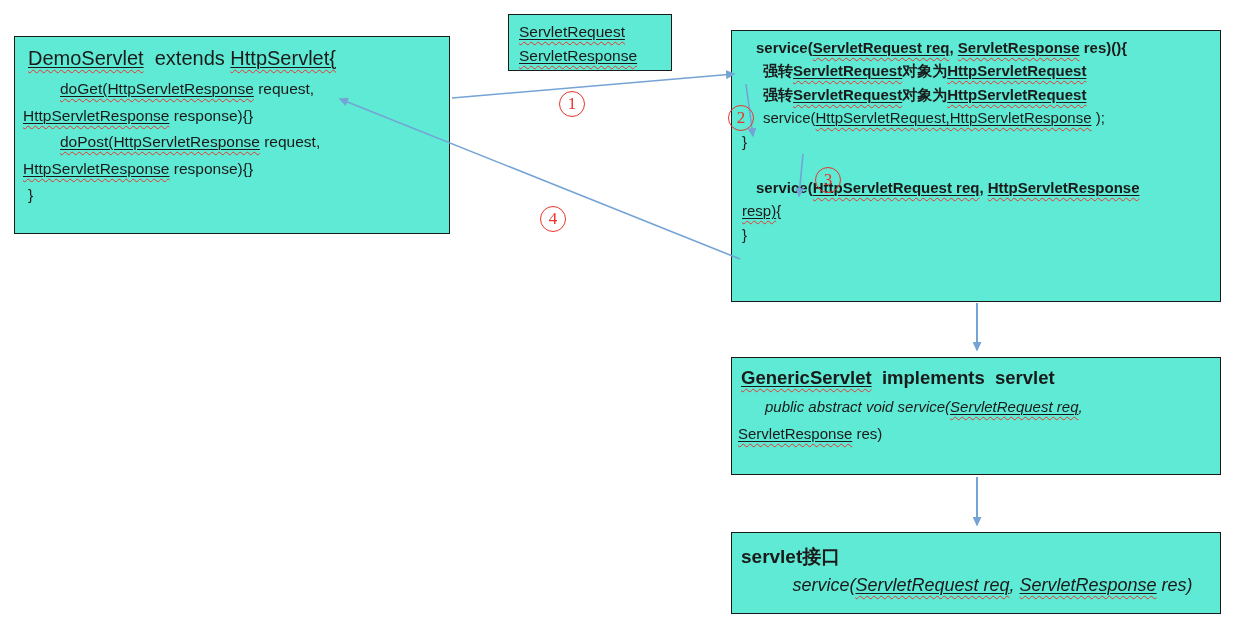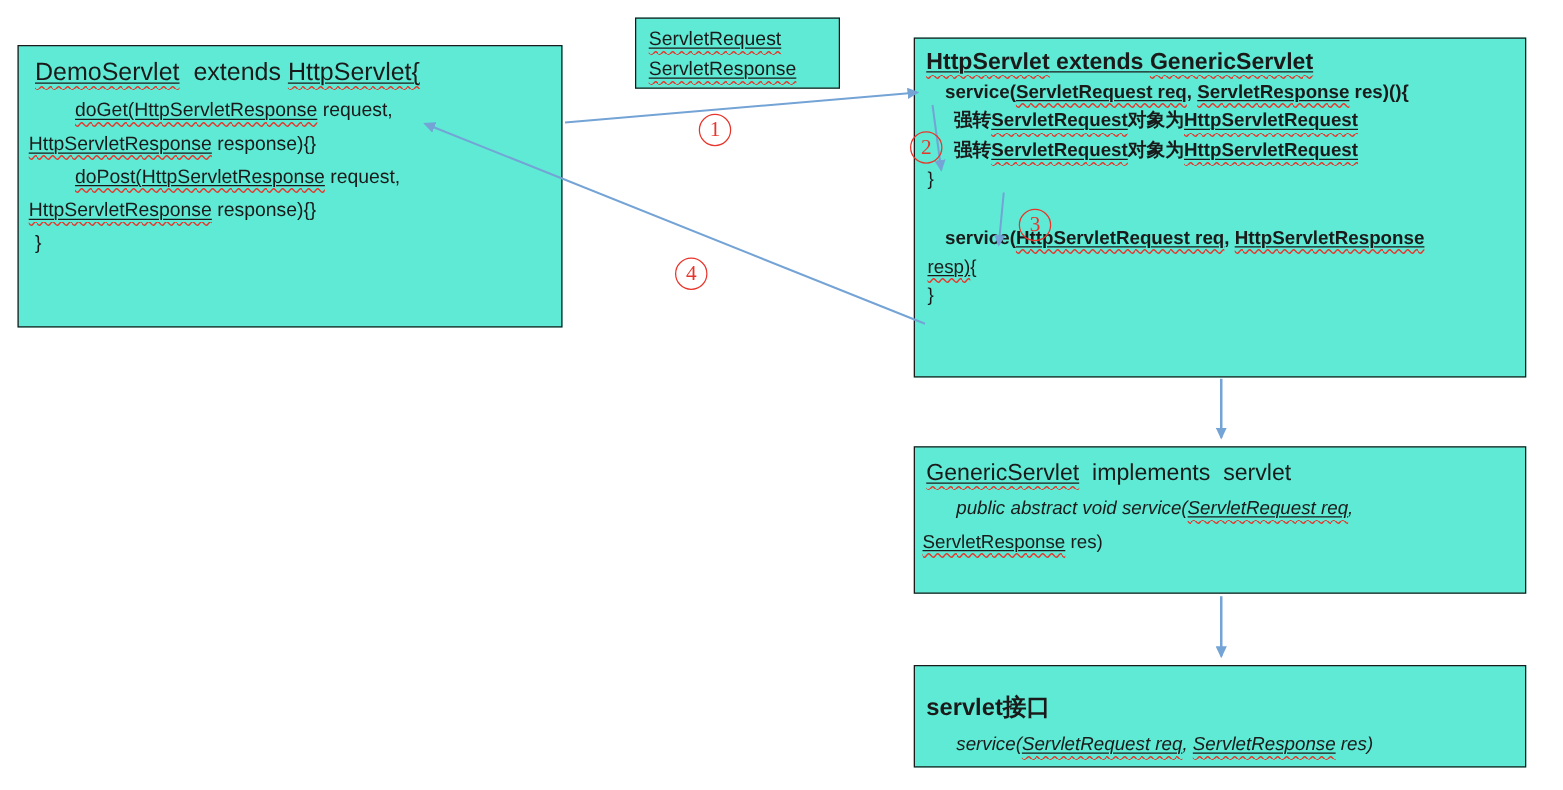--- a/index.html
+++ b/index.html
@@ -21,48 +21,48 @@
     text-decoration-color:#1a1a1a;text-decoration-thickness:1px;
     text-underline-offset:2px;
   }
   
   .ws{
     text-decoration-line:underline;text-decoration-style:wavy;
     text-decoration-color:#e8352b;text-decoration-thickness:1px;
     text-underline-offset:4px;
   }
   
-  .demo{left:14px;top:36px;width:436px;height:226px;padding-top:6px;}
+  .demo{left:14px;top:36px;width:436px;height:198px;padding-top:6px;}
   .demo .title{font-size:20px;line-height:30px;padding-left:13px;margin-bottom:3px;}
   .demo .ln{font-size:15.5px;line-height:26.5px;}
   .ind-m{padding-left:45px;}
   .ind-c{padding-left:8px;}
   .ind-b{padding-left:13px;}
   
   .note{left:508px;top:14px;width:164px;height:57px;padding:5px 0 0 10px;border-width:1px;}
   .note .ln{font-size:15.5px;line-height:24px;}
   
   .http{left:731px;top:30px;width:490px;height:272px;padding-top:5px;}
   .http .title{font-size:18.5px;font-weight:bold;line-height:26px;padding-left:9px;}
   .http .ln{font-size:15px;line-height:23.4px;}
   .http .sp{height:23px;}
   .i0{padding-left:10px;}
   .i1{padding-left:24px;font-weight:bold;}
   .i2{padding-left:31px;}
   .iq{padding-left:19px;}
   
   .generic{left:731px;top:357px;width:490px;height:118px;padding-top:5px;}
-  .generic .title{font-size:18.5px;font-weight:normal;line-height:30px;padding-left:9px;}
+  .generic .title{font-size:18.5px;font-weight:bold;line-height:30px;padding-left:9px;}
   .generic .ln{font-size:15px;line-height:27px;}
   .i3{padding-left:33px;font-style:italic;}
   .i4{padding-left:6px;}
   
-  .servlet{left:731px;top:532px;width:490px;height:82px;padding-top:19px;}
+  .servlet{left:731px;top:532px;width:490px;height:82px;padding-top:9px;}
   .servlet .title{font-size:19px;font-weight:bold;line-height:30px;padding-left:9px;}
-  .servlet .ln{font-size:15px;line-height:27px;}
+  .servlet .ln{font-size:18px;line-height:27px;text-align:center;}
   
   svg.overlay{position:absolute;left:0;top:0;z-index:5;pointer-events:none;}
   
   .badge{
     position:absolute;z-index:6;width:26px;height:26px;border:1.5px solid #e8352b;
     border-radius:50%;color:#e8352b;font-size:17px;line-height:23px;text-align:center;
     font-family:"Liberation Serif","DejaVu Serif",serif;box-sizing:border-box;background:transparent;
   }
   .badge1{left:559px;top:91px;}
   .badge2{left:728px;top:105px;}
@@ -80,24 +80,24 @@
   <p class="ln ind-c"><span class="us"><span class="ws">HttpServletResponse</span></span> response){}</p>
   <p class="ln ind-b">}</p>
 </div>
 
 <div class="box note">
   <p class="ln"><span class="us"><span class="ws">ServletRequest</span></span></p>
   <p class="ln"><span class="us"><span class="ws">ServletResponse</span></span></p>
 </div>
 
 <div class="box http">
-  <p class="title"><span class="us"><span class="ws">HttpServlet</span></span><span class="us"> extends </span><span class="us"><span class="ws">GenericServlet</span></span></p>
   <p class="ln i1">service(<span class="us"><span class="ws">ServletRequest req</span></span>, <span class="us"><span class="ws">ServletResponse</span></span> res)(){</p>
   <p class="ln i2"><span class="b">强转</span><span class="us b"><span class="ws">ServletRequest</span></span><span class="b">对象为</span><span class="us b"><span class="ws">HttpServletRequest</span></span></p>
   <p class="ln i2"><span class="b">强转</span><span class="us b"><span class="ws">ServletRequest</span></span><span class="b">对象为</span><span class="us b"><span class="ws">HttpServletRequest</span></span></p>
+  <p class="ln i2">service(<span class="us"><span class="ws">HttpServletRequest,HttpServletResponse</span></span> );</p>
   <p class="ln i0">}</p>
   <div class="sp"></div>
   <p class="ln i1">service(<span class="us"><span class="ws">HttpServletRequest req</span></span>, <span class="us"><span class="ws">HttpServletResponse</span></span></p>
   <p class="ln i0"><span class="us"><span class="ws">resp)</span></span>{</p>
   <p class="ln i0">}</p>
 </div>
 
 <div class="box generic">
   <p class="title"><span class="us"><span class="ws">GenericServlet</span></span>  implements  servlet</p>
   <p class="ln i3">public abstract void service(<span class="us"><span class="ws">ServletRequest req</span></span>,</p>

